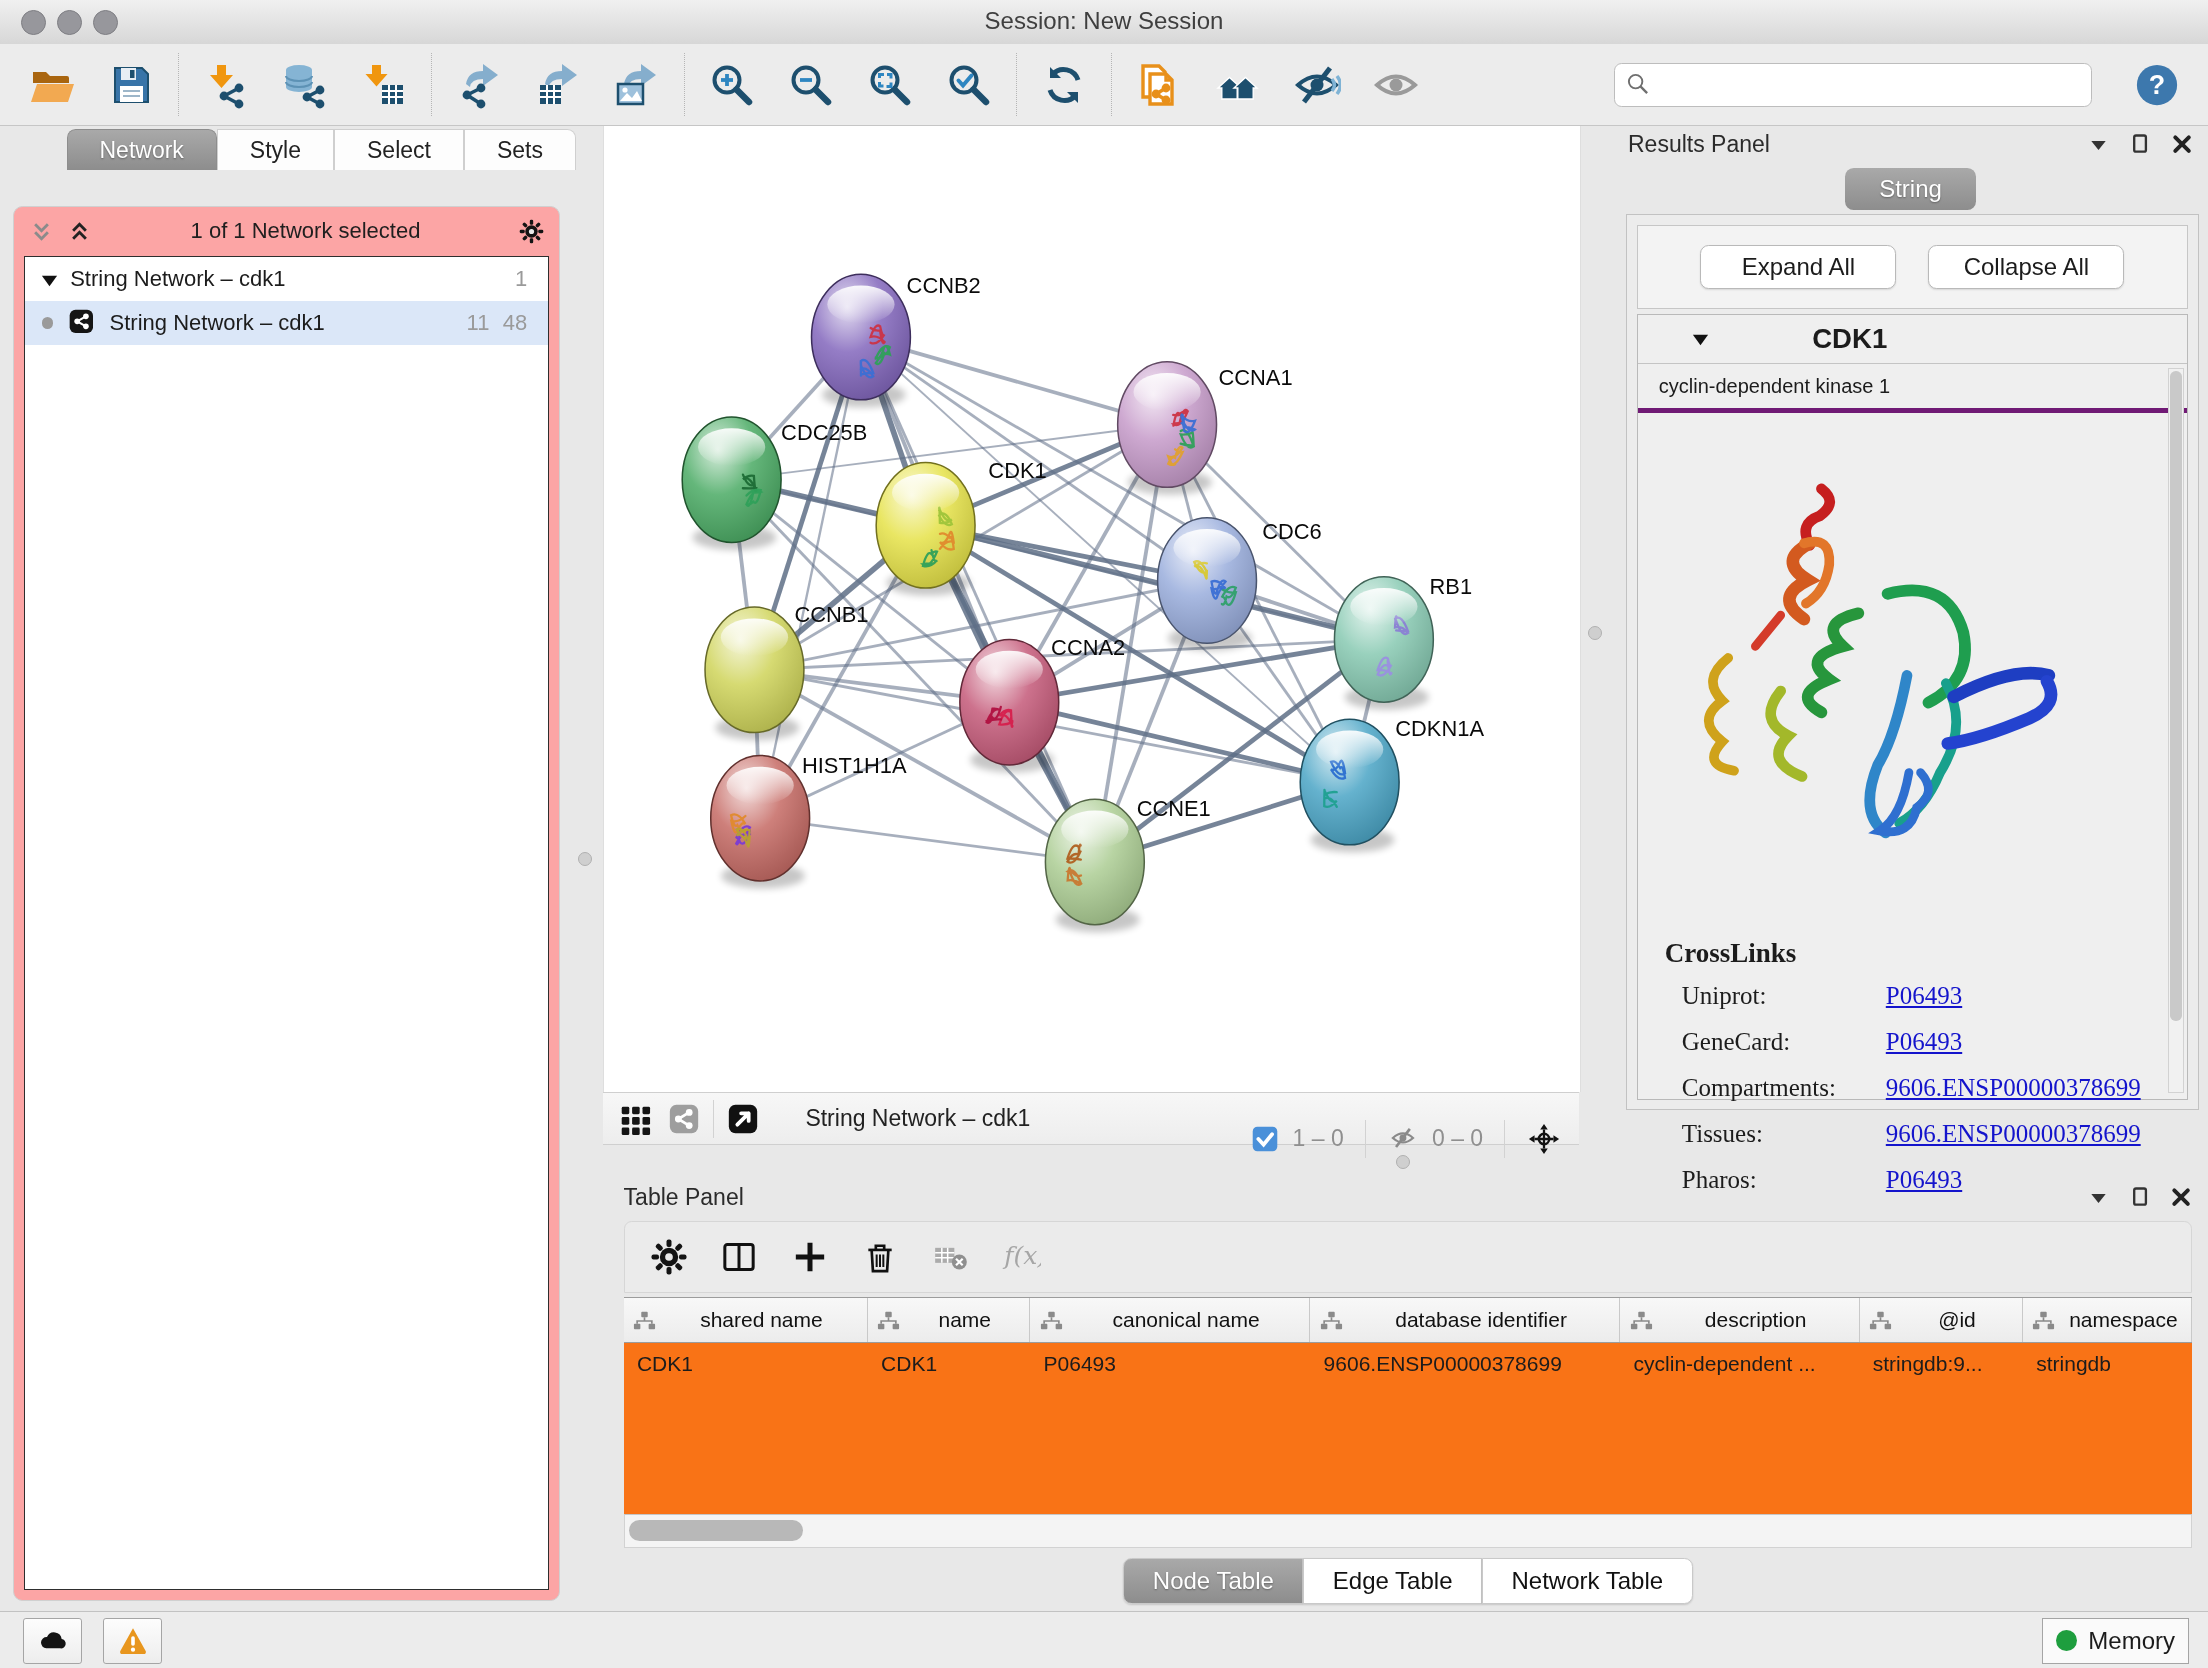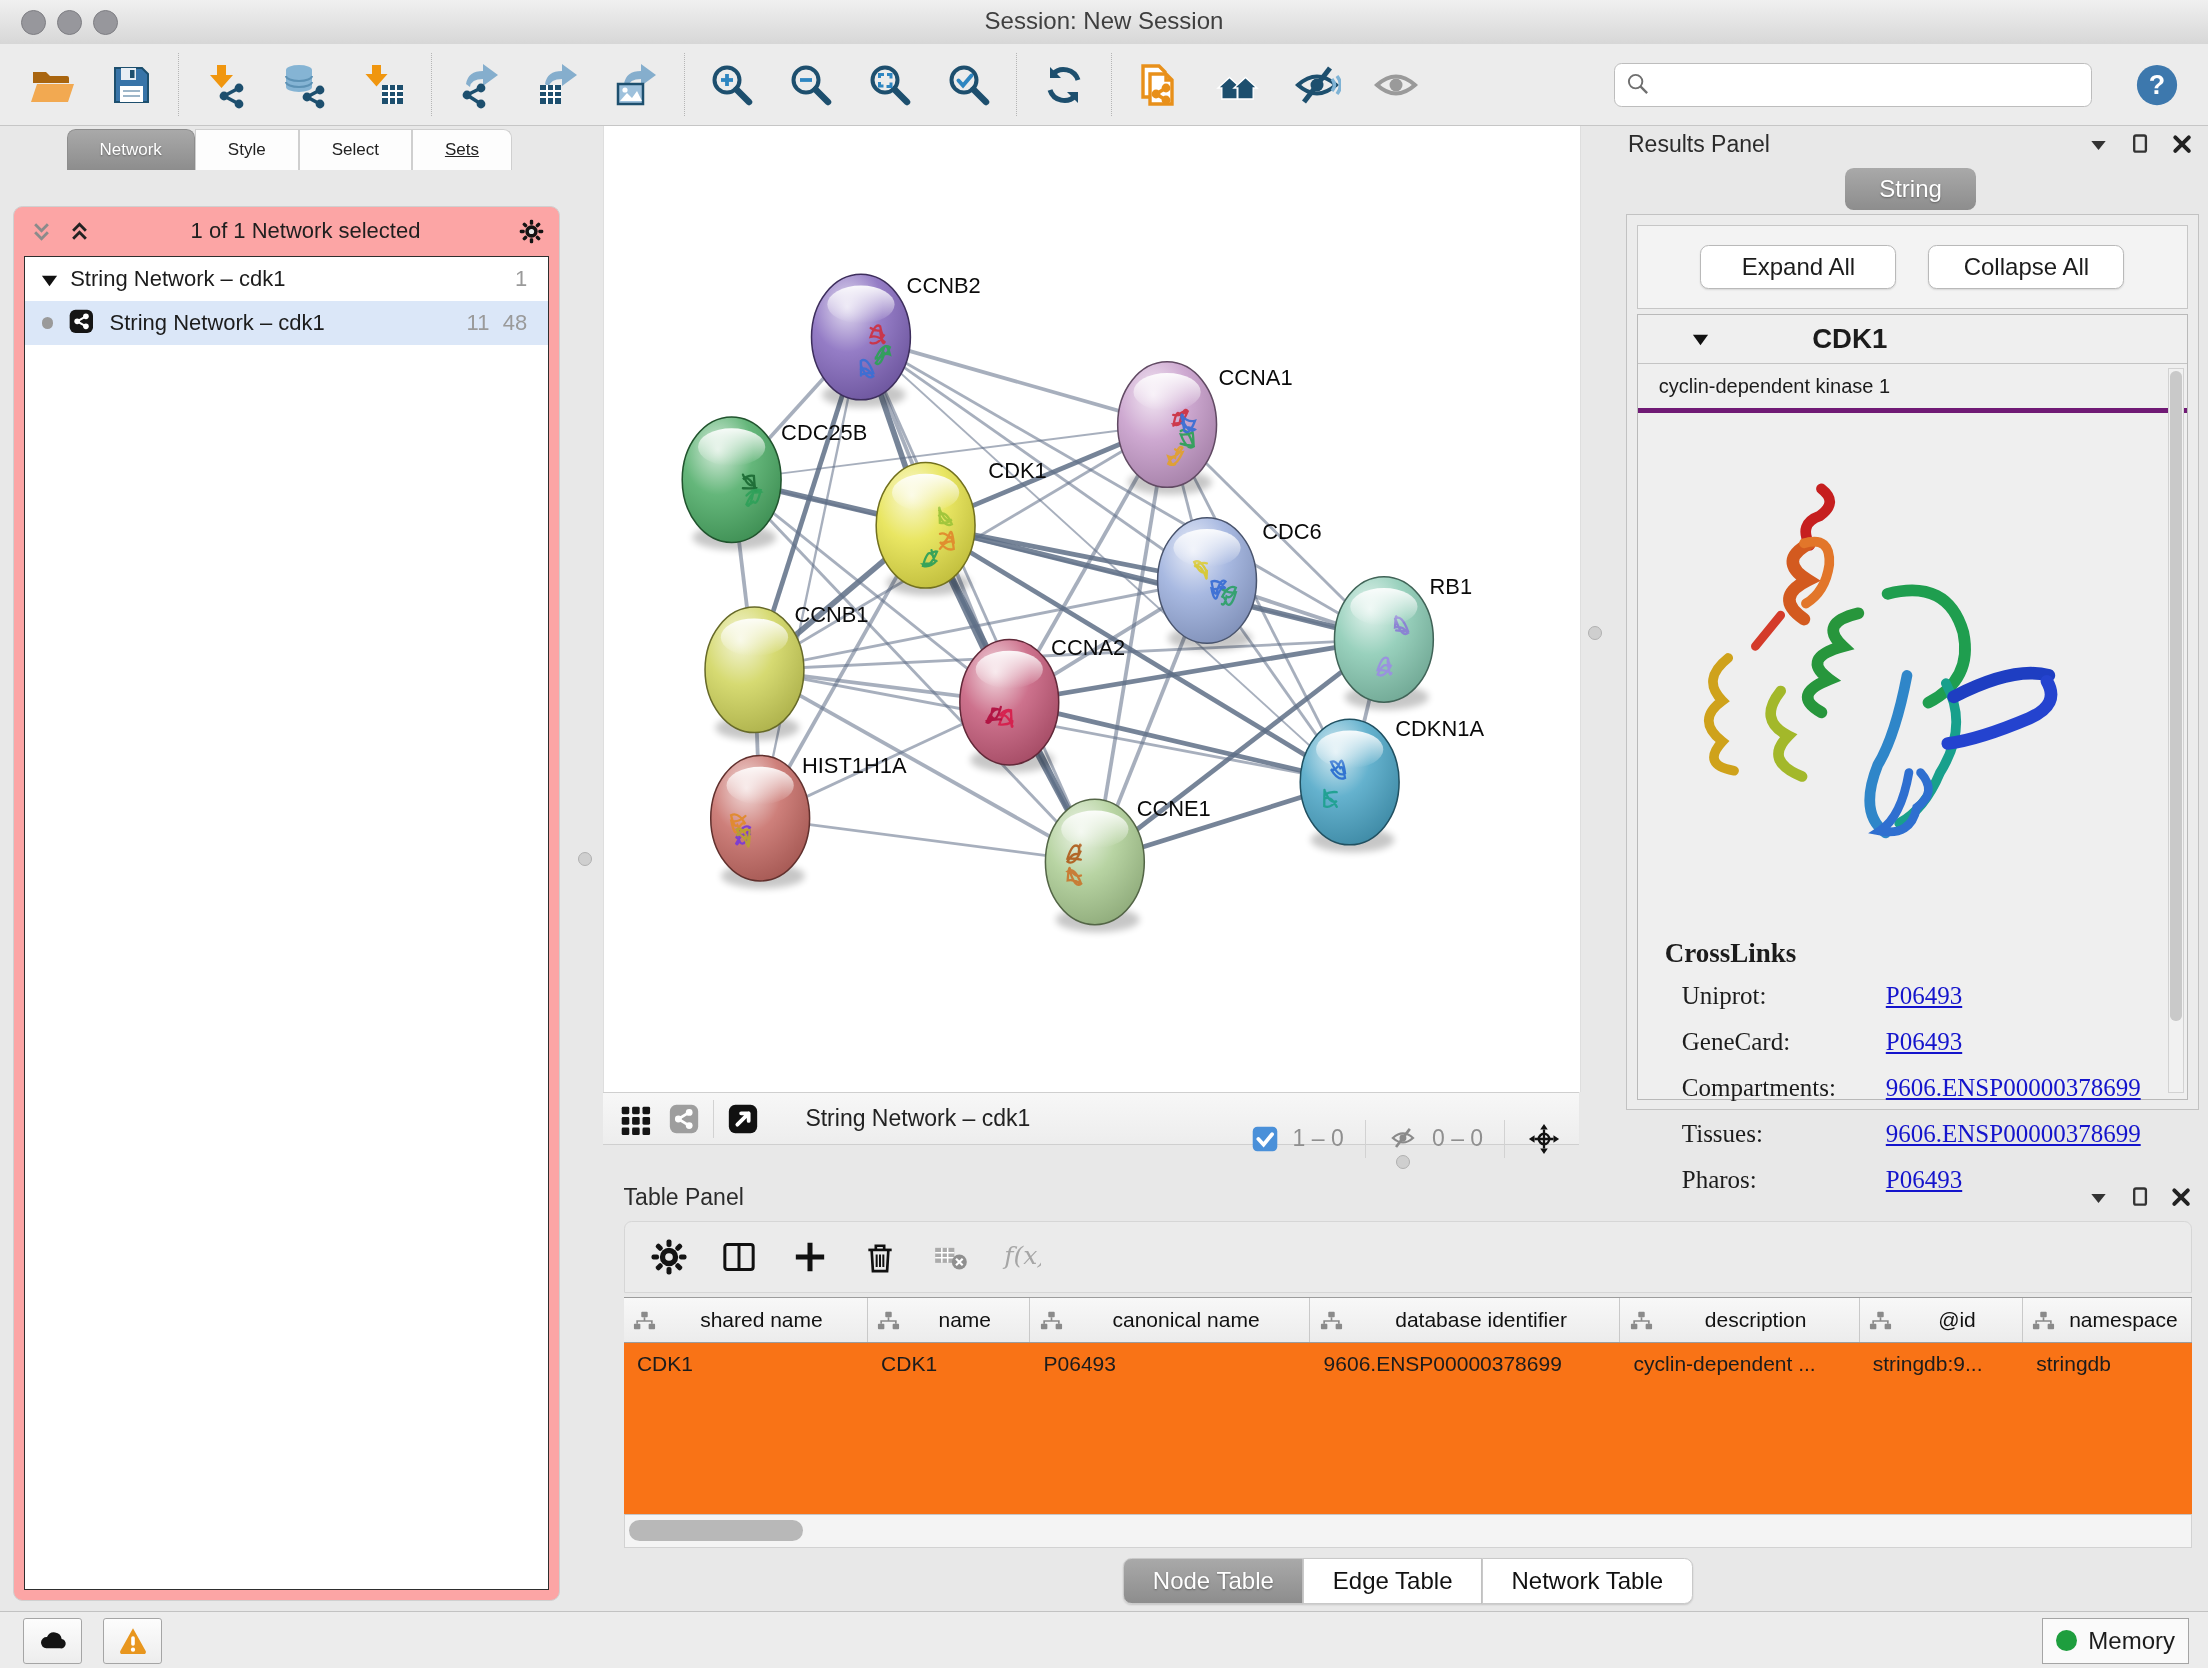--- a/index.html
+++ b/index.html
@@ -20,23 +20,23 @@
   #help-btn{width:46px;height:46px;margin-right:28.5px;flex:0 0 auto;}
   
   .panel-head{display:flex;align-items:center;height:36px;}
   .panel-title{font-size:23px;color:#2b2b2b;margin-left:15px;}
   .phicons{margin-left:auto;display:flex;align-items:center;gap:13.3px;margin-right:11.4px;}
   .phicon{width:28.5px;height:28.5px;display:inline-flex;align-items:center;justify-content:center;}
   .phicon svg{width:27px;height:27px;}
   
   #control-panel{left:9.5px;top:126px;width:554px;height:1486px;}
   .tabrow{display:flex;align-items:flex-end;height:44px;margin-left:57px;}
-  .tab{height:40px;line-height:40px;padding:0 32px;font-size:17px;background:#fdfdfd;border:1px solid #cfcfcf;border-bottom:none;color:#222;}
+  .tab{height:40px;line-height:40px;padding:0 32px;font-size:23px;background:#fdfdfd;border:1px solid #cfcfcf;border-bottom:none;color:#222;}
   .tab.first{border-radius:8.6px 0 0 0;}
-  .tab.last{border-radius:0 8.6px 0 0;text-decoration:underline;}
+  .tab.last{border-radius:0 8.6px 0 0;}
   .tab.active{background:linear-gradient(#a9a9a9,#8d8d8d);color:#fff;border-color:#8d8d8d;border-radius:8.6px 8.6px 0 0;text-shadow:0 1px 1.9px rgba(0,0,0,.35);}
   #cp-body{position:absolute;left:3.8px;right:3.8px;top:80px;bottom:11.4px;background:#fca5a5;border:1px solid #d0d0d0;border-radius:9.5px;}
   #cp-subbar{display:flex;align-items:center;height:48px;padding:0 13.3px;}
   #cp-status{flex:1;text-align:center;font-size:22px;color:#1f1f1f;}
   #cp-list{position:absolute;left:9.5px;right:9.5px;top:49px;bottom:9.5px;background:#fff;border:1.9px solid #2e2e2e;}
   .tree-row{display:flex;align-items:center;height:44px;font-size:22px;}
   .tree-row .count{color:#9a9a9a;margin-left:auto;margin-right:21px;}
   .tree-row.selected{background:#dbe7f8;}
   .bullet{width:11.4px;height:11.4px;border-radius:50%;background:#9a9a9a;margin:0 15px 0 17px;}
   .appicon{width:30px;height:30px;margin-right:11.4px;}

